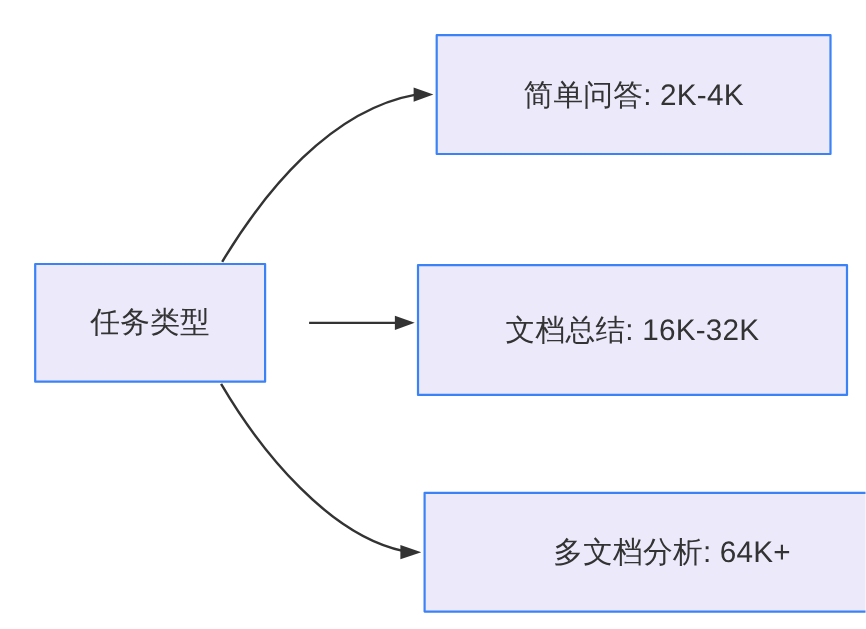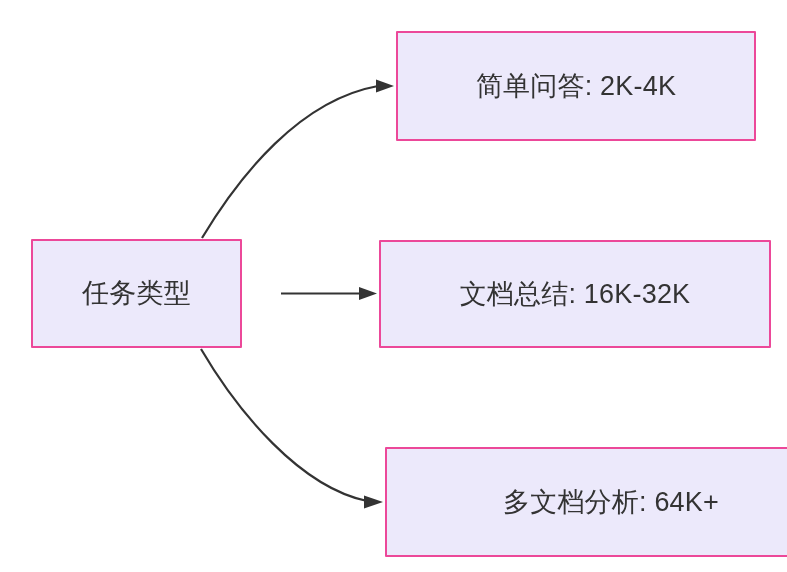--- a/index.html
+++ b/index.html
@@ -33,21 +33,21 @@
     stroke-linecap: butt;
   }
   .edge-arrowhead {
     fill: #333333;
     stroke: none;
   }
   .node-box {
     position: absolute;
     box-sizing: border-box;
     background: #ece9fb;
-    border: 2px solid #ec4899;
+    border: 2px solid #3b82f6;
     border-radius: 1px;
     display: flex;
     align-items: center;
     justify-content: center;
     text-align: center;
   }
   .node-label {
     color: #333333;
     font-size: 27px;
     line-height: 1.2;
@@ -63,21 +63,21 @@
   #node-task-0 {
     left: 396px;
     top: 31px;
     width: 360px;
     height: 110px;
   }
   #node-task-1 {
     left: 379px;
     top: 240px;
     width: 392px;
-    height: 108px;
+    height: 120px;
   }
   #node-task-2 {
     left: 385px;
     top: 447px;
     width: 452px;
     height: 110px;
   }
 </style>
 </head>
 <body>

